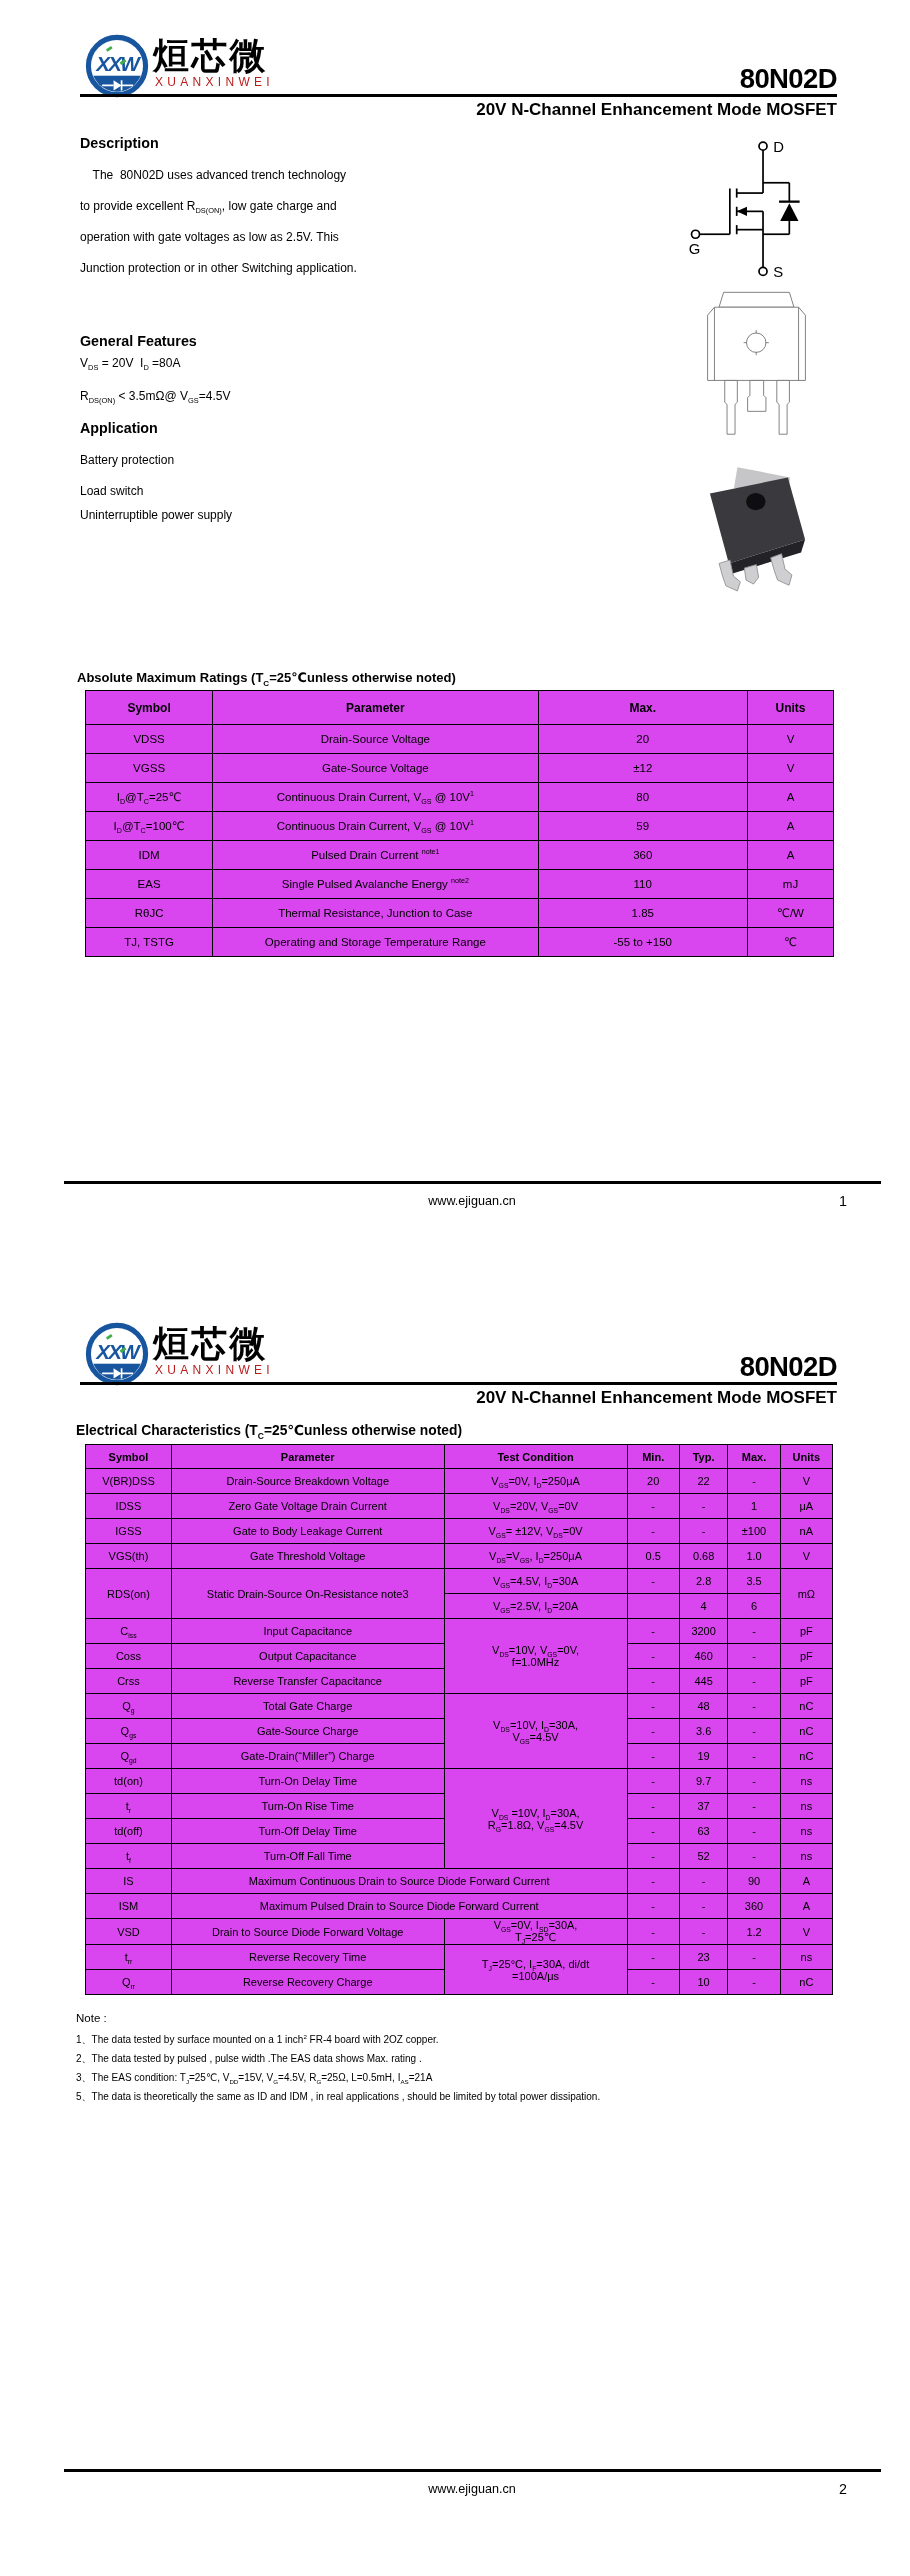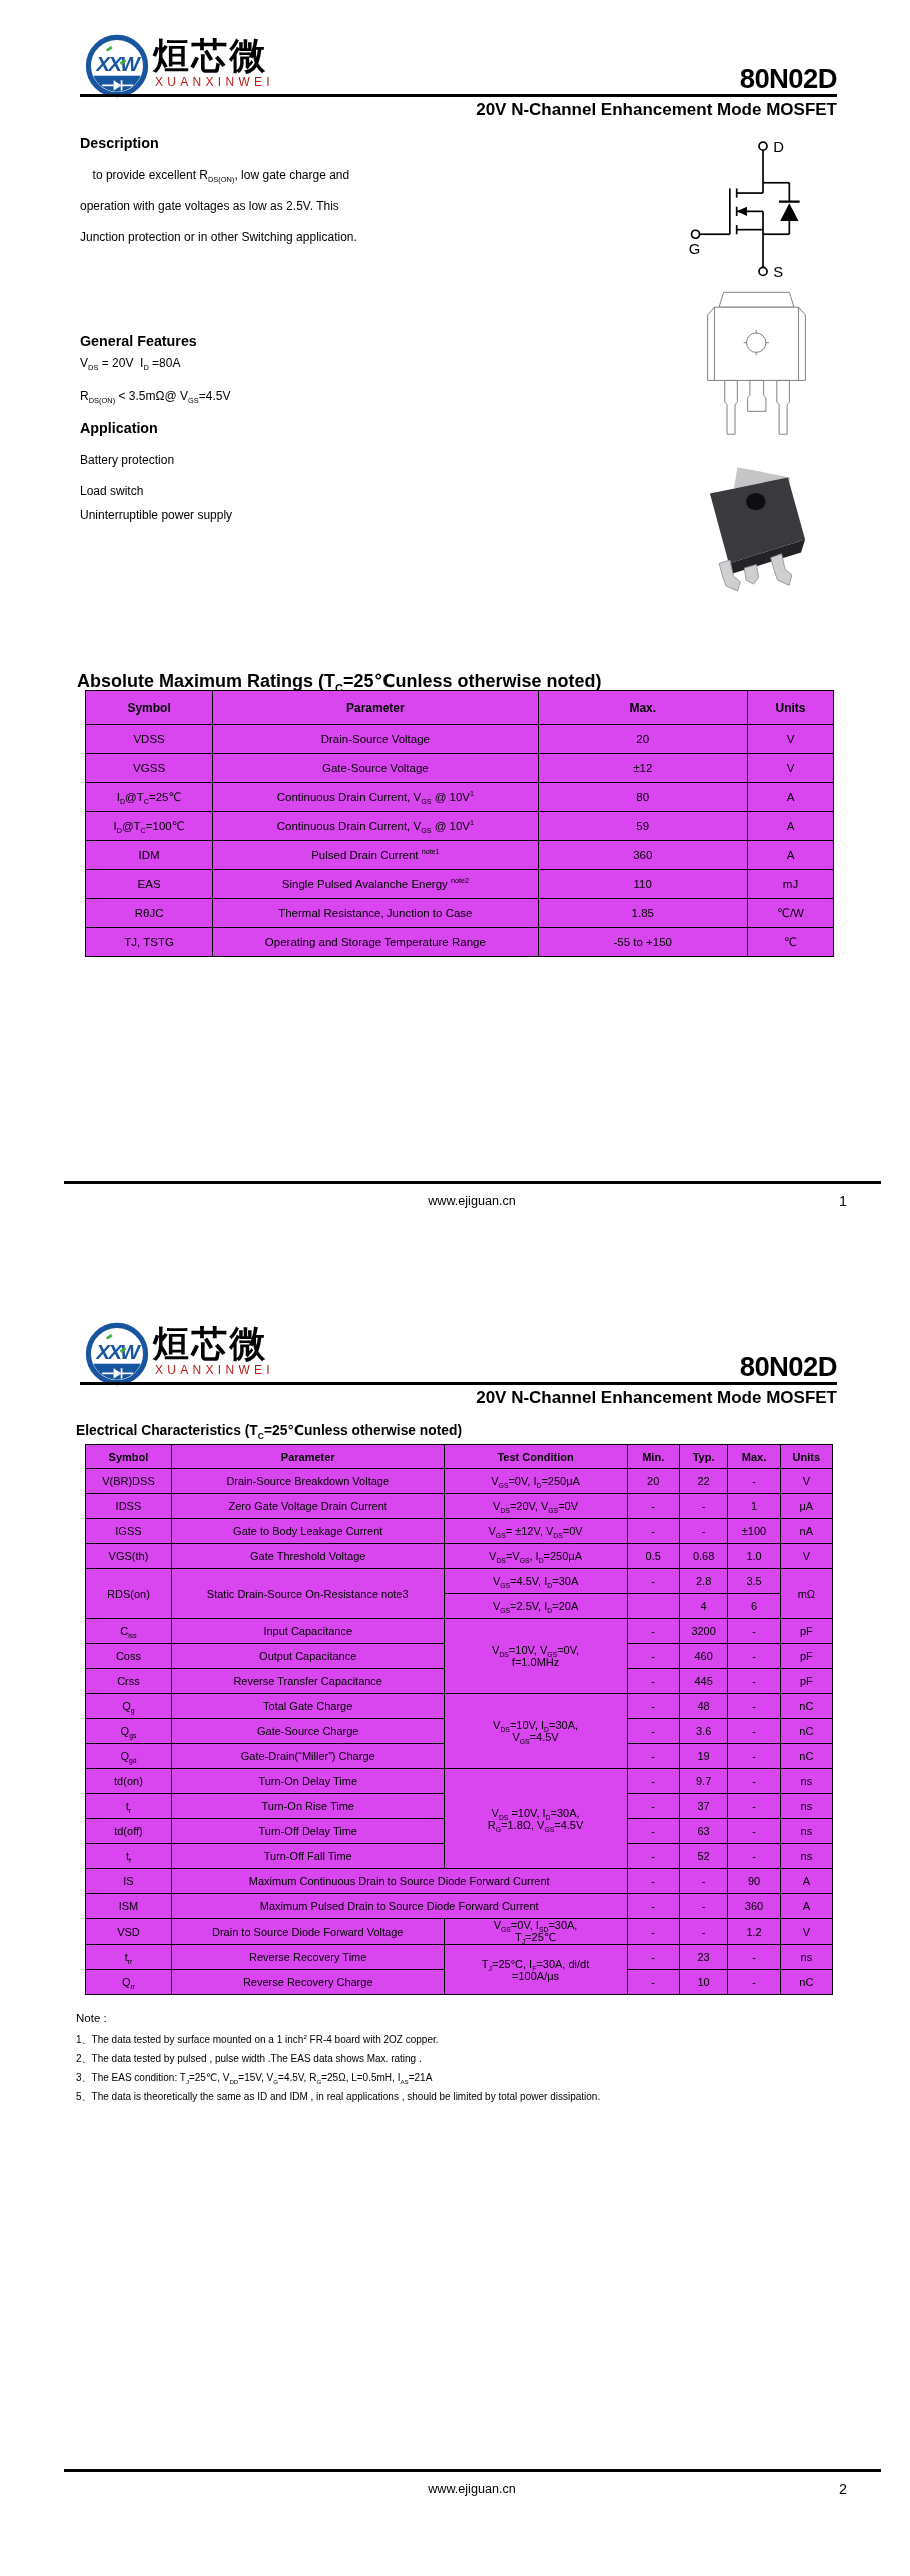--- a/index.html
+++ b/index.html
@@ -62,20 +62,21 @@
   </svg>
   <div class="abs logo-cn">烜芯微</div>
   <div class="abs logo-latin">XUANXINWEI</div>
 
   <div class="abs part-number">80N02D</div>
   <div class="abs head-rule"></div>
   <div class="abs subtitle">20V N-Channel Enhancement Mode MOSFET</div>
 
   <div class="abs h2" style="left:80px;top:135px">Description</div>
   <div class="abs bodytext" style="left:80px;top:168px;width:390px">
+    <div class="desc-line">The&nbsp; 80N02D uses advanced trench technology</div>
     <div class="desc-line">to provide excellent R<sub>DS(ON)</sub>, low gate charge and</div>
     <div class="desc-line">operation with gate voltages as low as 2.5V. This</div>
     <div class="desc-line">Junction protection or in other Switching application.</div>
   </div>
 
   <div class="abs h2" style="left:80px;top:333px">General Features</div>
   <div class="abs bodytext" style="left:80px;top:356px">V<sub>DS</sub> = 20V&nbsp; I<sub>D</sub> =80A</div>
   <div class="abs bodytext" style="left:80px;top:389px">R<sub>DS(ON)</sub> &lt; 3.5mΩ@ V<sub>GS</sub>=4.5V</div>
 
   <div class="abs h2" style="left:80px;top:420px">Application</div>
@@ -133,21 +134,21 @@
     <polygon points="12,48 148,20 178,128 45,170" fill="#3a3a3e"></polygon>
     <polygon points="45,170 178,128 171,151 50,188" fill="#232327"></polygon>
     <ellipse cx="92" cy="62" rx="17" ry="15" fill="#0e0e10"></ellipse>
     <g fill="#cfcfd1" stroke="#8e8e90" stroke-width="1.5">
       <polygon points="28,170 47,164 53,192 65,202 60,218 40,209 34,192"></polygon>
       <polygon points="72,178 93,172 97,194 88,206 75,199"></polygon>
       <polygon points="118,160 137,153 143,180 155,190 150,208 130,199 124,182"></polygon>
     </g>
   </svg>
 
-  <div class="abs" style="left:77px;top:670px;font-size:18px;font-weight:bold">Absolute Maximum Ratings (T<sub>C</sub>=25℃unless otherwise noted)</div>
+  <div class="abs" style="left:77px;top:670px;font-size:13px;font-weight:bold">Absolute Maximum Ratings (T<sub>C</sub>=25℃unless otherwise noted)</div>
 
   <table class="tbl abs-tbl">
     <colgroup>
       <col style="width:17%">
         <col style="width:43.5%">
         <col style="width:28%">
         <col style="width:11.5%">
     </colgroup>
     <thead>
       <tr>

